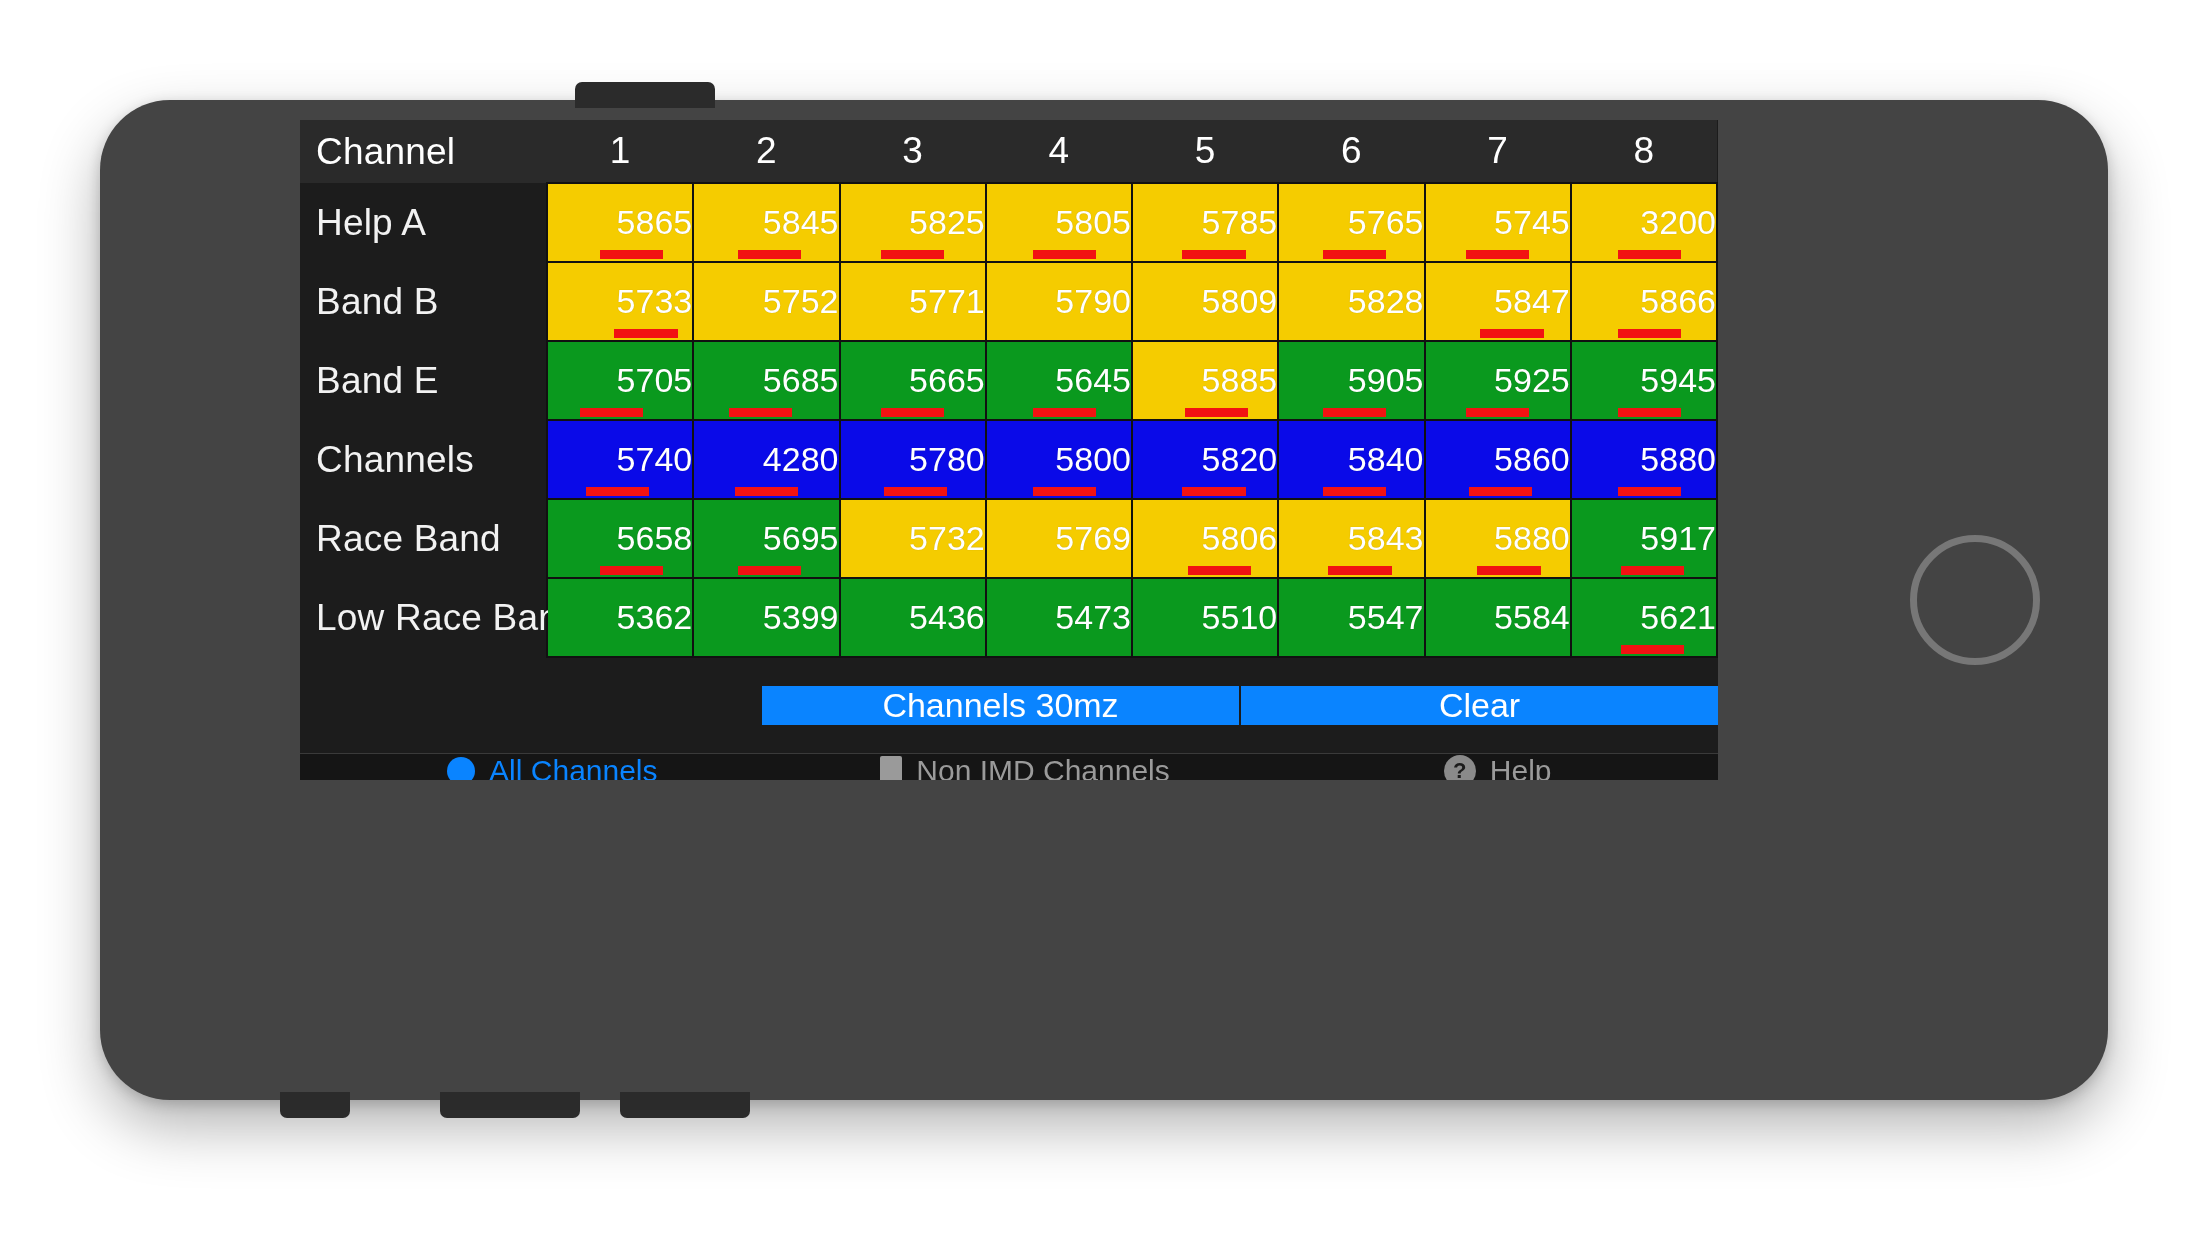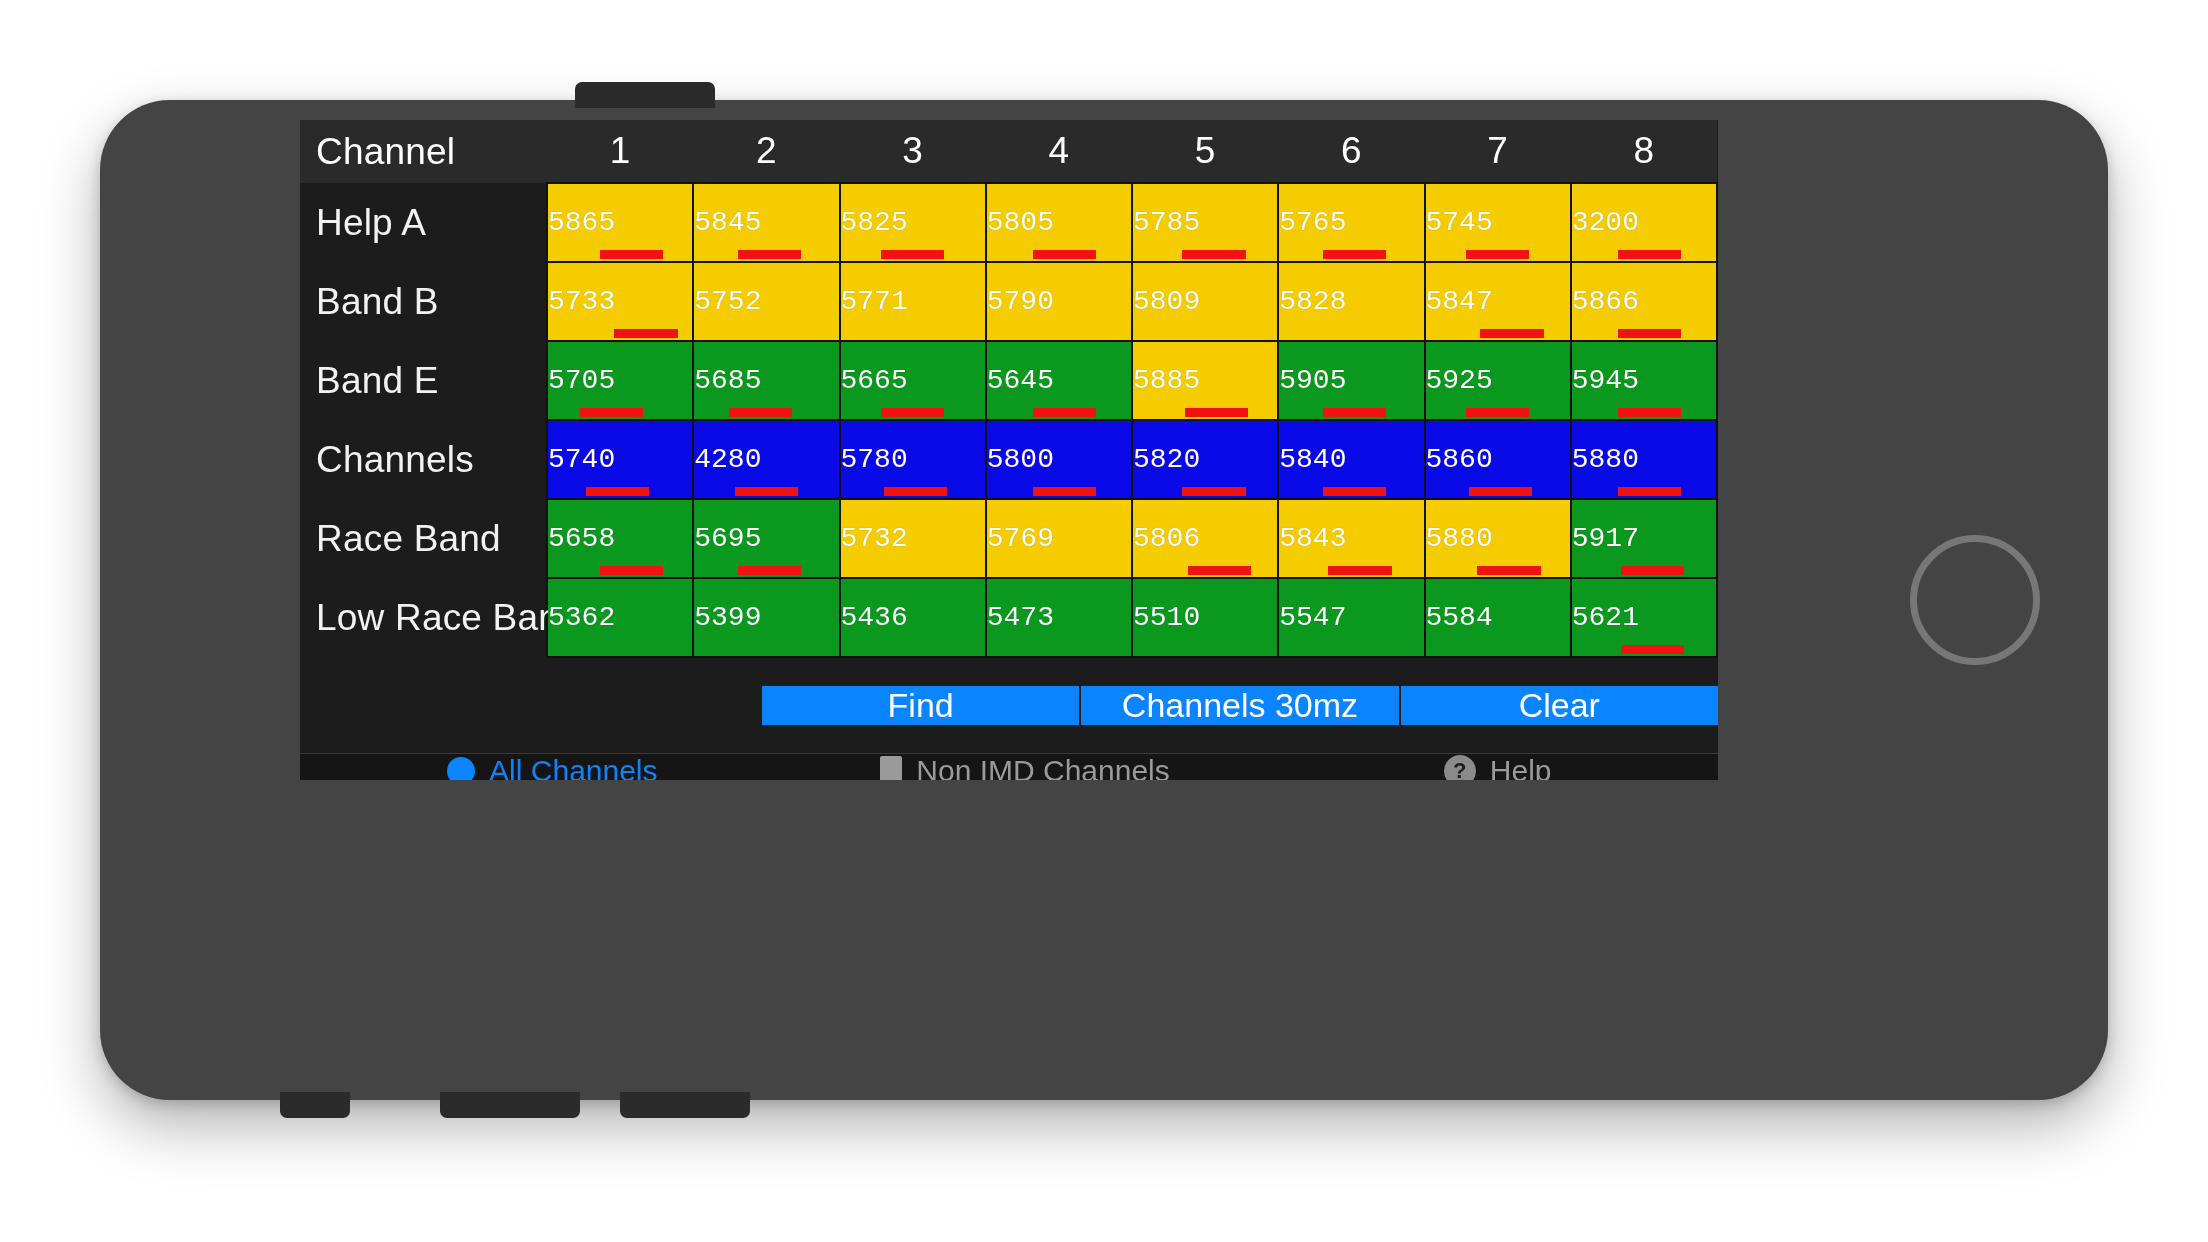--- a/index.html
+++ b/index.html
@@ -70,28 +70,27 @@
     font-size:37px;
     font-weight:400;
     text-align:center;
     height:62px;
   }
   .header-row .band-label-cell{background:#2a2a2a;height:62px;vertical-align:middle;}
   .band-row{height:77px;}
   .band-row .band-label-cell{vertical-align:middle;height:77px;}
   .freq-cell{
     position:relative;
-    text-align:left;
+    text-align:right;
     vertical-align:middle;
     color:#ffffff;
-    font-size:28px;
+    font-size:34px;
     border:2px solid #111111;
     height:77px;
     box-sizing:border-box;
-    font-family:Liberation Mono, monospace;
   }
   .freq-cell .freq-text{
     position:relative;z-index:2;
     display:block;
     line-height:77px;
     text-shadow:0 0 1px rgba(0,0,0,.25);
   }
   .imd-bar{
     position:absolute;
     bottom:2px;
@@ -368,21 +367,20 @@
             <td class="freq-cell c-green">
               <span class="freq-text">5621</span>
               <span class="imd-bar" style="left: 34%; width: 44%;"></span>
             </td>
           </tr>
         </tbody>
     </table>
 
     <div id="action-bar">
       <div class="spacer"></div>
-      <div class="action-button">Find</div>
       <div class="action-button">Channels 30mz</div>
       <div class="action-button">Clear</div>
     </div>
 
     <div id="tab-bar">
       <div class="tab-item active">
         <span class="tab-icon-circle"></span>
         <span>All Channels</span>
       </div>
       <div class="tab-item inactive">

